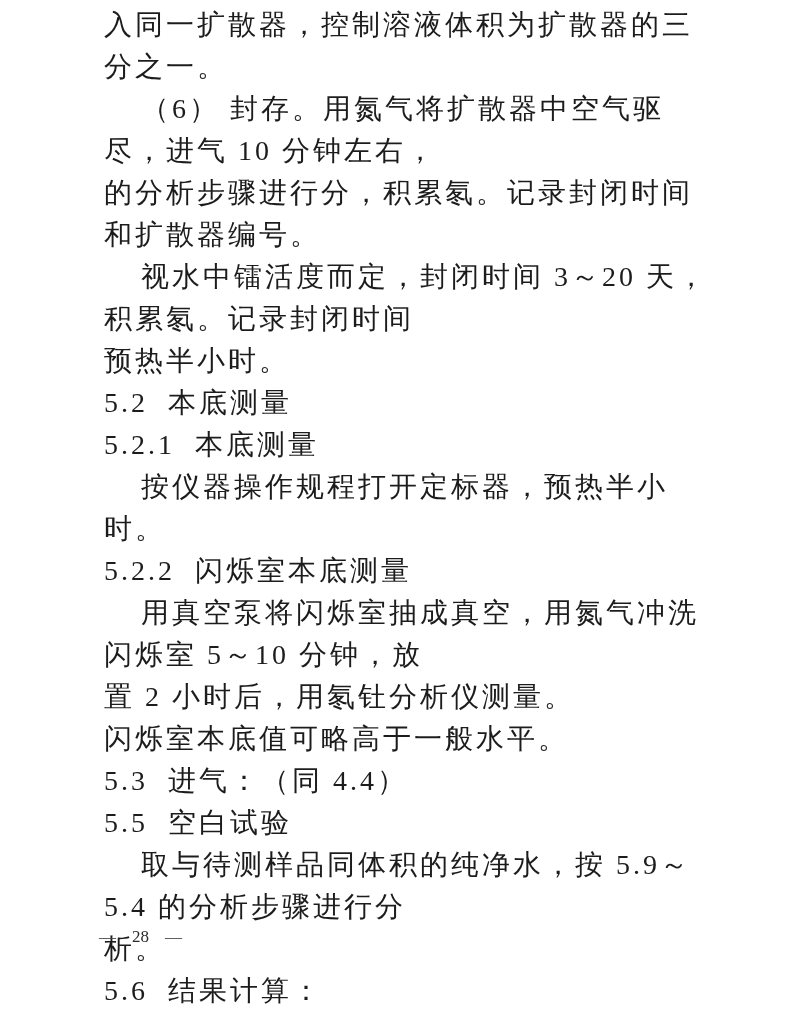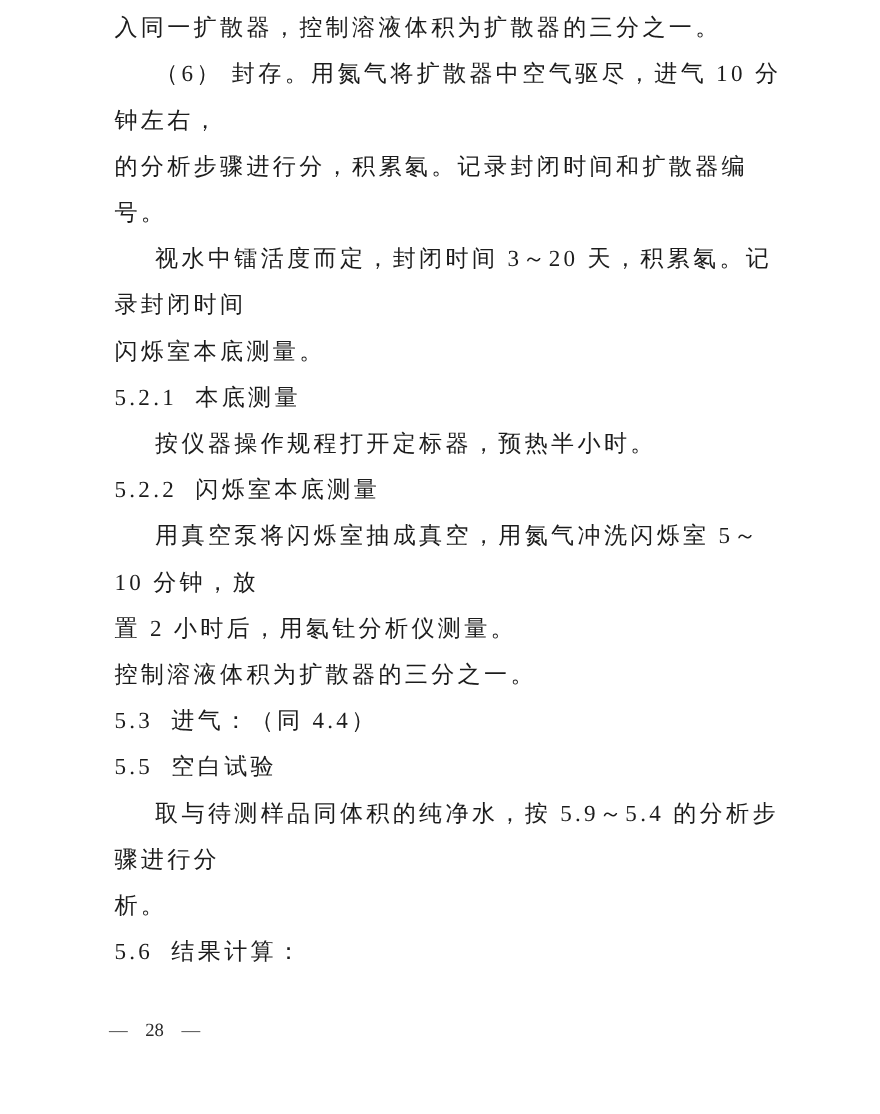--- a/index.html
+++ b/index.html
@@ -16,21 +16,21 @@
     color: #1c1c1c;
     overflow: hidden;
   }
   .content {
     position: absolute;
     left: 104px;
     top: 4px;
     width: 608px;
   }
   .line {
-    font-size: 21px;
+    font-size: 28px;
     line-height: 42px;
     letter-spacing: 3px;
     white-space: pre-wrap;
   }
   .indent {
     text-indent: 37px;
   }
   
   .footer {
     position: absolute;
@@ -50,27 +50,28 @@
 </head>
 <body>
 
 <div class="page">
   <div class="content">
 
     <div class="line">入同一扩散器，控制溶液体积为扩散器的三分之一。</div>
     <div class="line indent">（6） 封存。用氮气将扩散器中空气驱尽，进气 10 分钟左右，</div>
     <div class="line">的分析步骤进行分，积累氡。记录封闭时间和扩散器编号。</div>
     <div class="line indent">视水中镭活度而定，封闭时间 3～20 天，积累氡。记录封闭时间</div>
-    <div class="line">闪烁室本底测量。</div>
+    <div class="line">预热半小时。</div>
+    <div class="line">5.2  本底测量</div>
     <div class="line">5.2.1  本底测量</div>
     <div class="line indent">按仪器操作规程打开定标器，预热半小时。</div>
     <div class="line">5.2.2  闪烁室本底测量</div>
     <div class="line indent">用真空泵将闪烁室抽成真空，用氮气冲洗闪烁室 5～10 分钟，放</div>
     <div class="line">置 2 小时后，用氡钍分析仪测量。</div>
-    <div class="line">控制溶液体积为扩散器的三分之一。</div>
+    <div class="line">闪烁室本底值可略高于一般水平。</div>
     <div class="line">5.3  进气：（同 4.4）</div>
     <div class="line">5.5  空白试验</div>
     <div class="line indent">取与待测样品同体积的纯净水，按 5.9～5.4 的分析步骤进行分</div>
     <div class="line">析。</div>
     <div class="line">5.6  结果计算：</div>
 
   </div>
 
   <div class="footer">
     <span class="dash">—</span>

